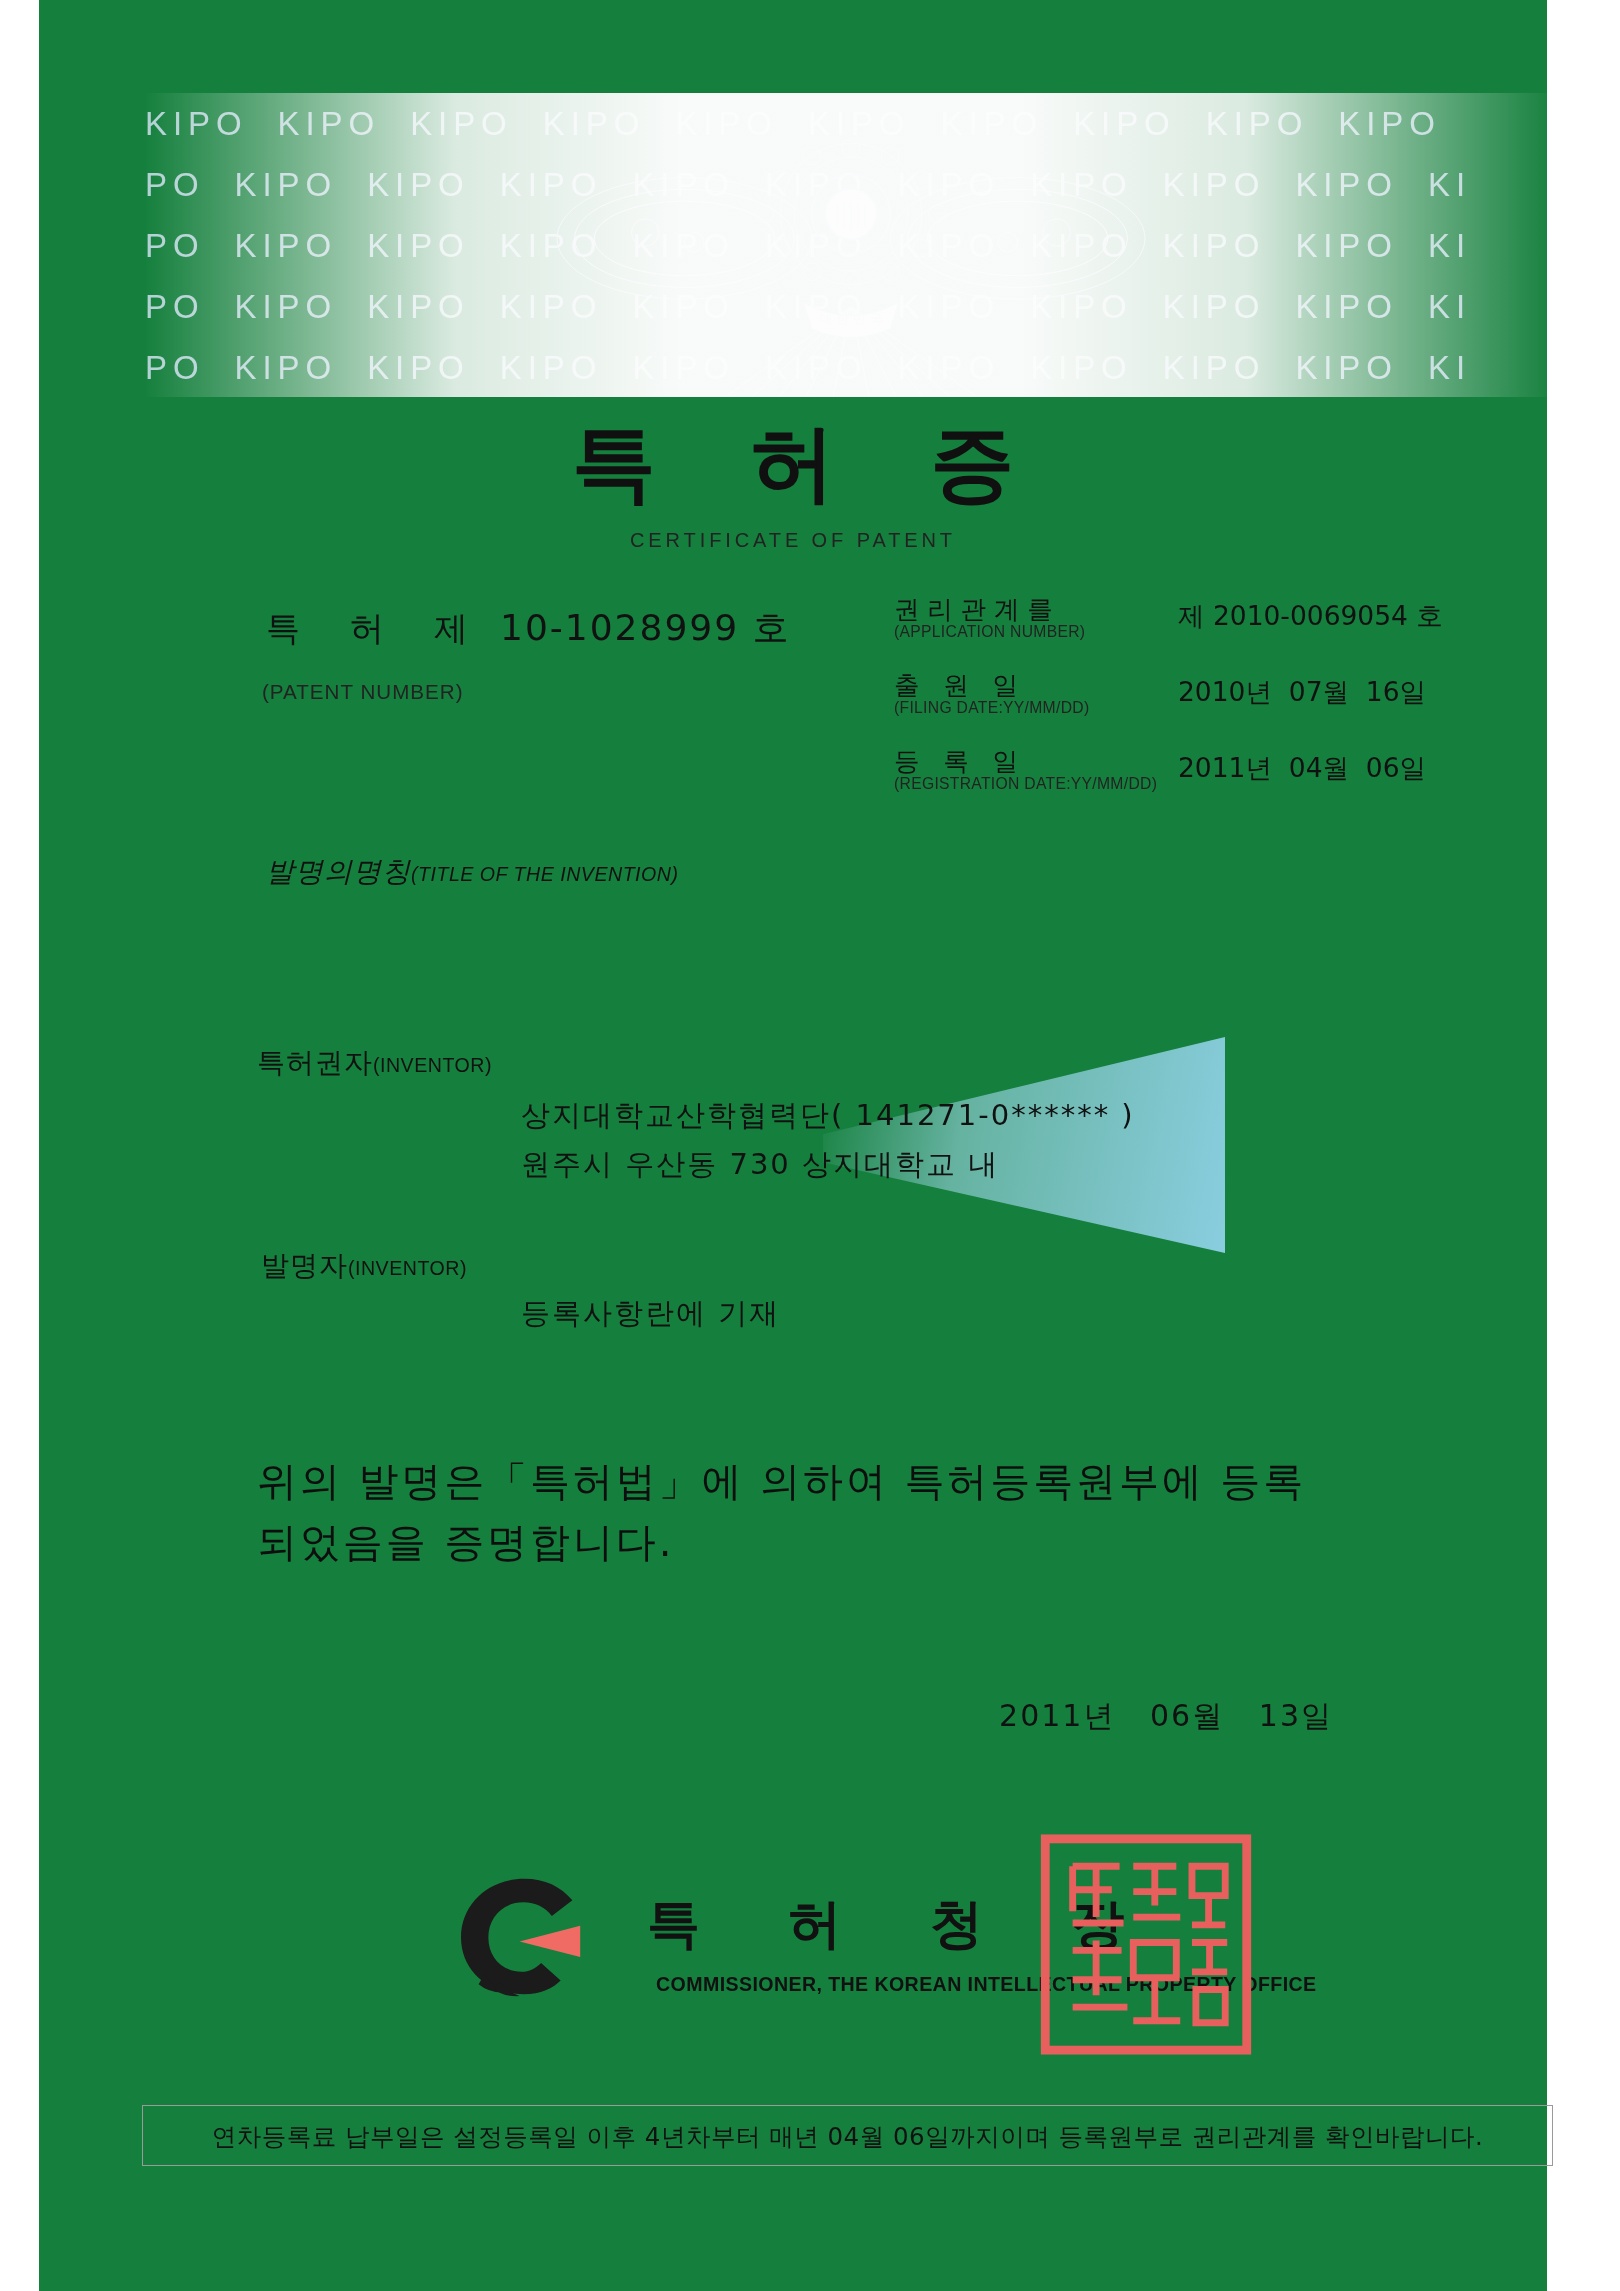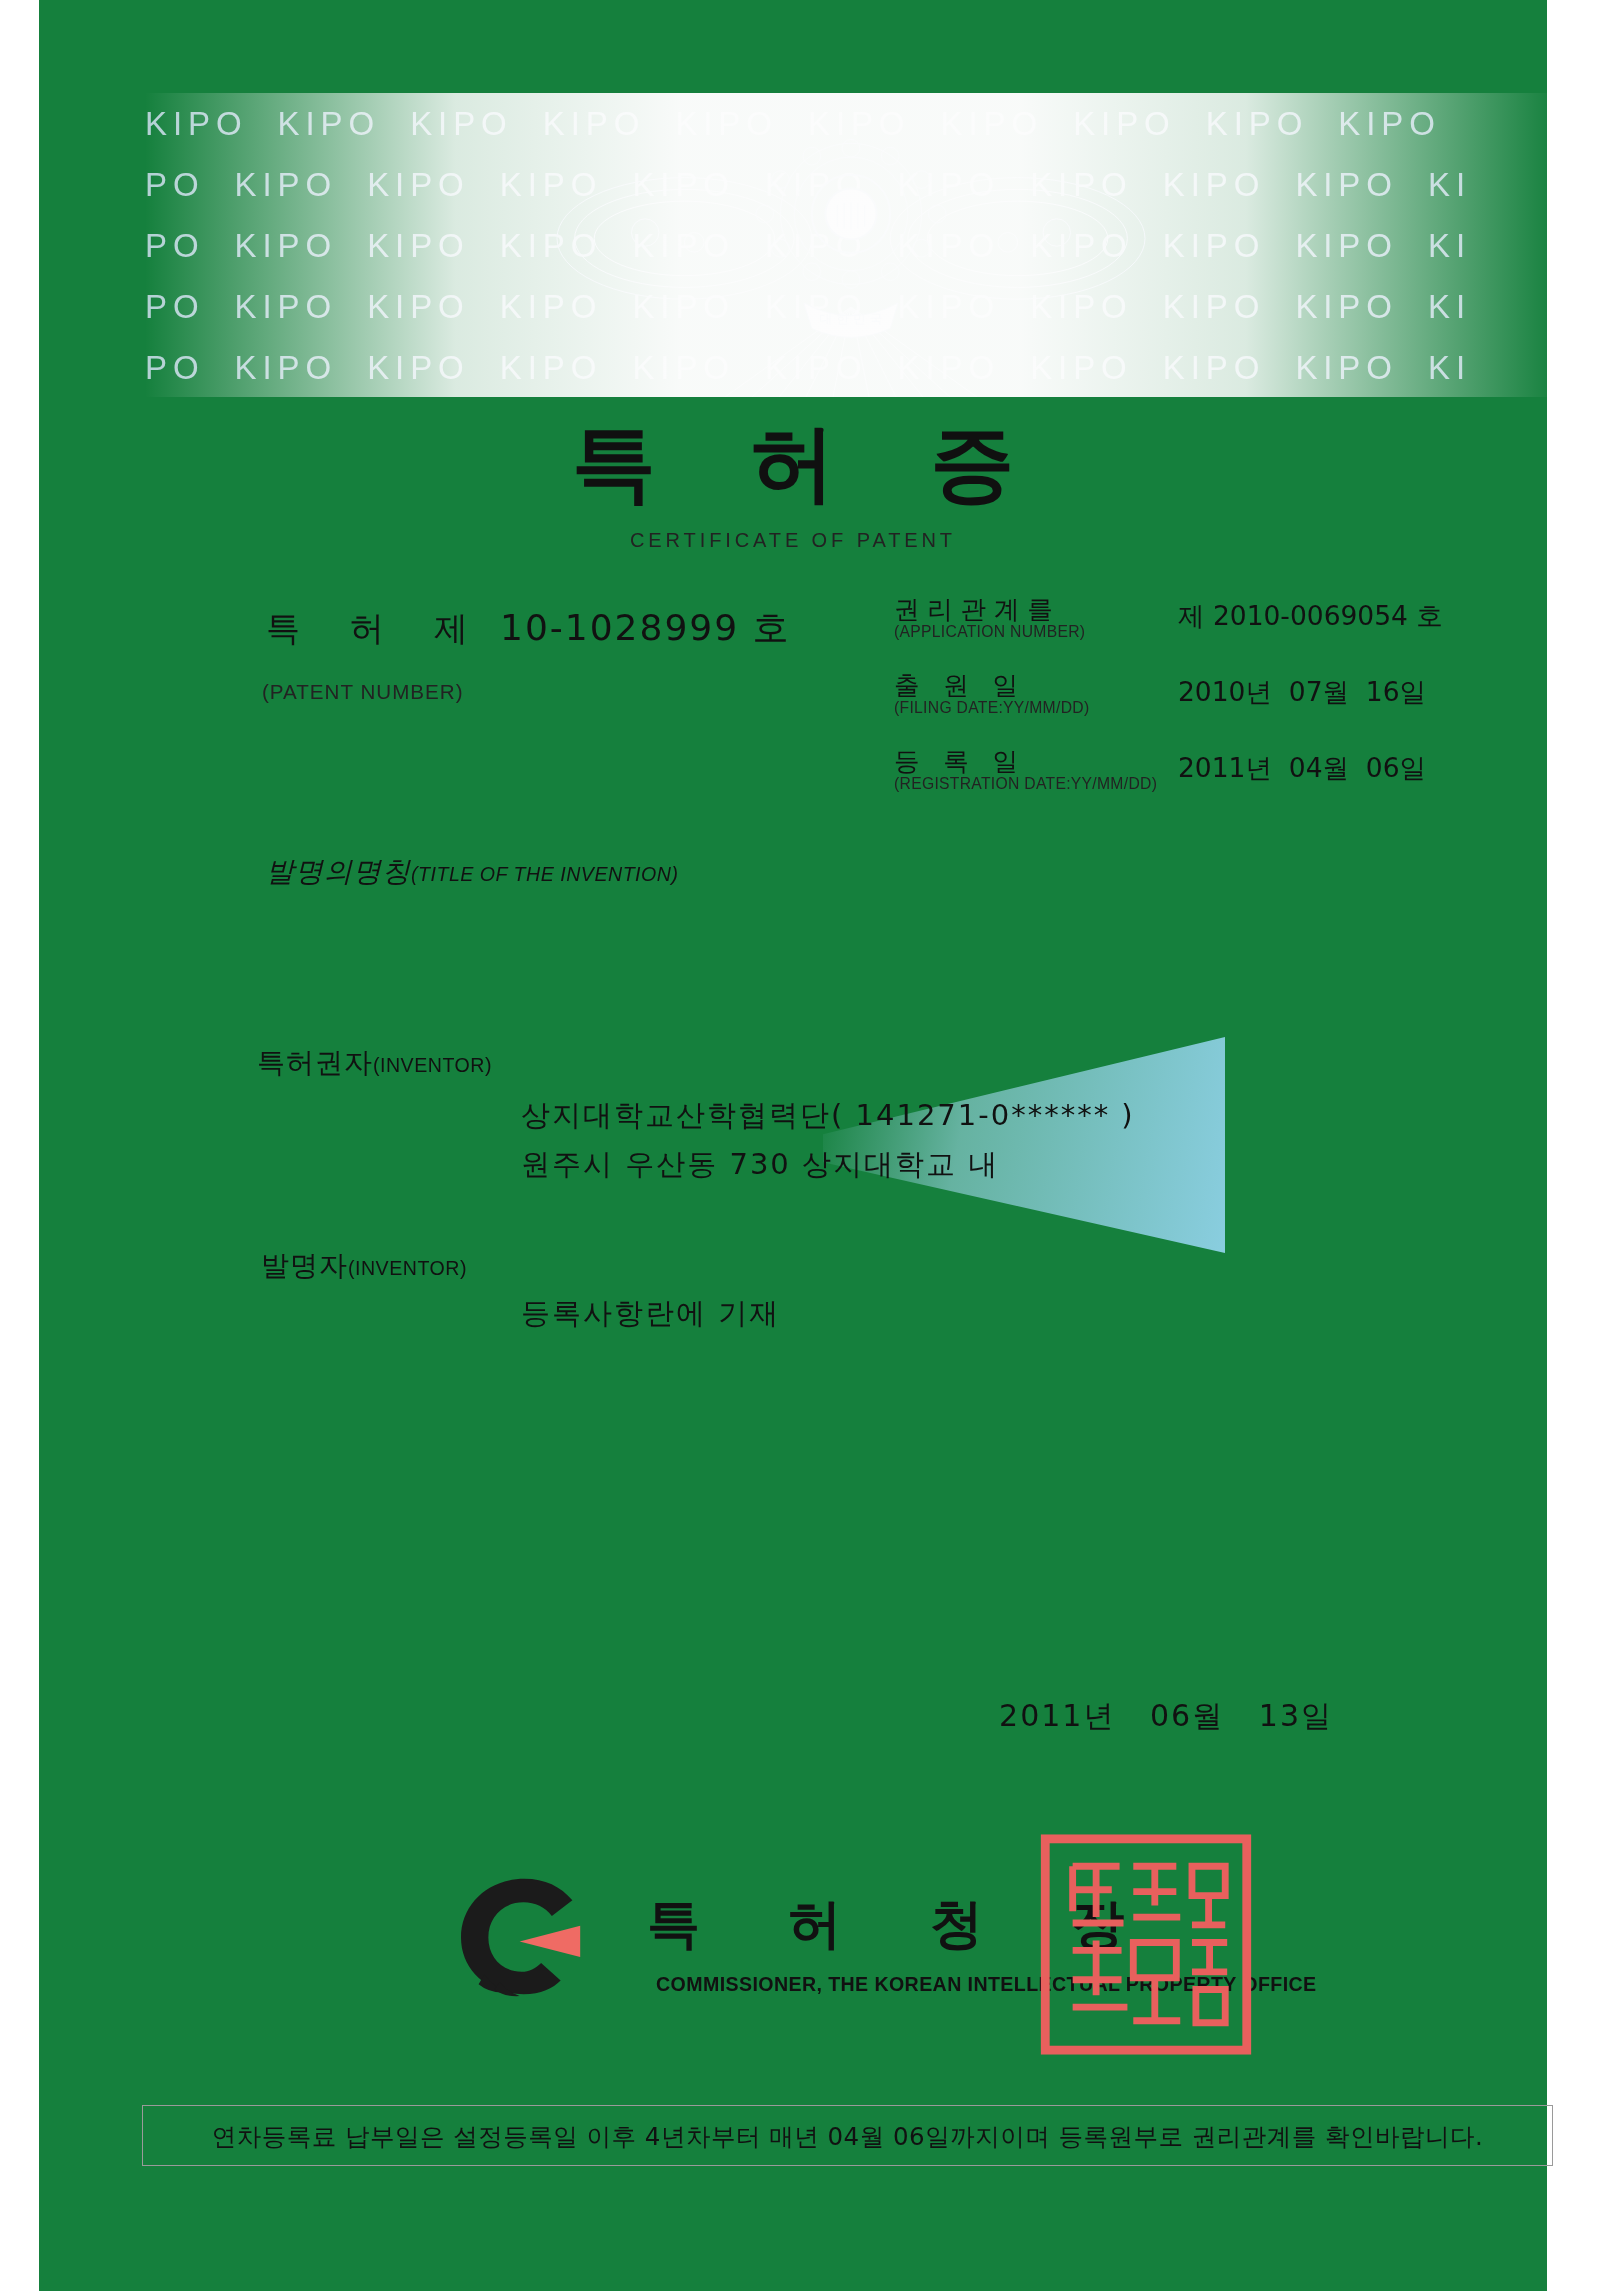--- a/index.html
+++ b/index.html
@@ -399,20 +399,24 @@
     <span>특허권자</span><span class="en">(INVENTOR)</span>
   </div>
   <div class="sec-value" id="patentee-value1">상지대학교산학협력단( 141271-0****** )</div>
   <div class="sec-value" id="patentee-value2">원주시 우산동 730 상지대학교 내</div>
 
   <div class="sec-label" id="inventor-label">
     <span>발명자</span><span class="en">(INVENTOR)</span>
   </div>
   <div class="sec-value" id="inventor-value">등록사항란에 기재</div>
 
+  <div class="certify-ko">
+    <div>위의 발명은「특허법」에 의하여 특허등록원부에 등록</div>
+    <div>되었음을 증명합니다.</div>
+  </div>
 
   <div class="date-line">2011년   06월   13일</div>
 
   <div class="sig-wrap">
     <svg class="kipo-logo" viewBox="0 0 150 130">
       <path d="M75 6 C38 6 10 32 10 66 C10 100 38 124 74 124 C92 124 104 118 112 110 L92 92 C86 98 80 101 72 101 C52 101 38 86 38 66 C38 46 52 30 74 30 C86 30 96 35 103 44 L124 28 C112 14 96 6 75 6 Z" fill="#1b1b1b"></path>
       <path d="M132 54 L70 70 L132 86 Z" fill="#ef6b64"></path>
       <path d="M34 104 q10 14 24 18 q-18 2 -30 -8 z" fill="#1b1b1b"></path>
       <path d="M50 112 q8 10 20 14 q-16 1 -26 -7 z" fill="#1b1b1b"></path>
     </svg>

